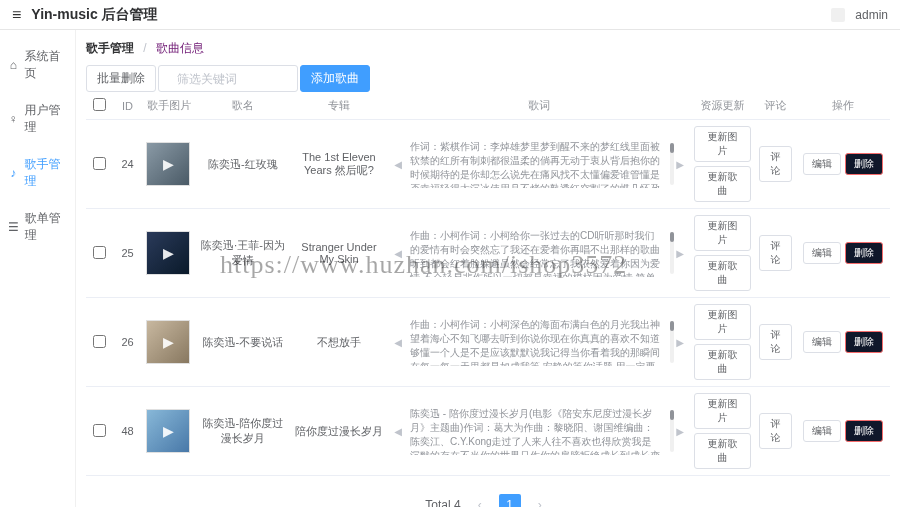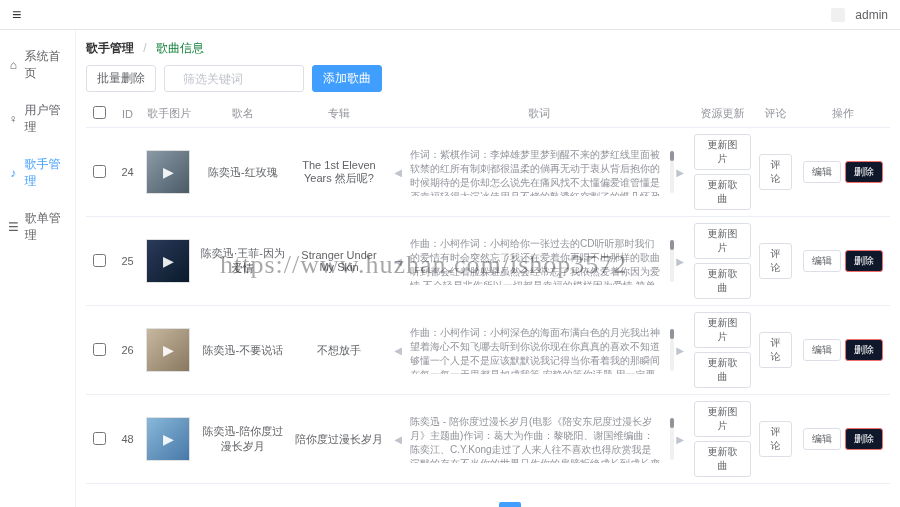--- a/index.html
+++ b/index.html
@@ -12,22 +12,22 @@
 .avatar{width:14px;height:14px;background:#f0f0f0;border-radius:2px;display:inline-block}
 .layout{display:flex;height:calc(100vh - 30px)}
 .sidebar{width:76px;background:#fff;border-right:1px solid #f0f0f0;padding-top:8px}
 .side-item{display:flex;align-items:center;gap:6px;padding:10px 8px;font-size:12px;color:#606266;cursor:pointer}
 .side-item.active{color:#409eff}
 .side-icon{width:12px;height:12px;display:inline-flex;align-items:center;justify-content:center;font-size:12px}
 .main{flex:1;padding:6px 10px;overflow:auto;background:#fff}
 .breadcrumb{font-size:12px;color:#303133;padding:4px 0 8px}
 .breadcrumb .bc-strong{font-weight:600;color:#303133}
 .breadcrumb .bc-sep{color:#c0c4cc;margin:0 6px}
-.breadcrumb .bc-light{color:#15803d}
-.toolbar{display:flex;gap:8px;margin-bottom:8px}
+.breadcrumb .bc-light{color:#701a75}
+.toolbar{display:flex;gap:2px;}
 .btn{border:1px solid #dcdfe6;background:#fff;padding:4px 10px;font-size:12px;border-radius:3px;cursor:pointer;color:#606266}
 .btn-primary{background:#409eff;border-color:#409eff;color:#fff}
 .input{border:1px solid #dcdfe6;padding:4px 18px;font-size:12px;border-radius:3px;width:140px;outline:none}
 .input::placeholder{color:#c0c4cc}
 .table{width:100%;border-collapse:collapse;font-size:11px}
 .table th,.table td{border-bottom:1px solid #ebeef5;padding:6px 4px;text-align:center;vertical-align:middle}
 .table th{color:#909399;font-weight:500;background:#fff;font-size:11px}
 .table td{color:#606266}
 .thumb{width:44px;height:44px;background:linear-gradient(135deg,#8a9,#456);position:relative;display:flex;align-items:center;justify-content:center;border:1px solid #e0e0e0}
 .thumb::after{content:"▶";color:rgba(255,255,255,.9);font-size:14px}
@@ -54,20 +54,21 @@
 .col-cmt{width:42px}
 .col-ops{width:100px}
 input[type=checkbox]{cursor:pointer}
 </style>
 </head>
 <body>
 
 <div class="header">
   <div class="header-left">
     <span class="menu-toggle">≡</span>
+    <span class="title">Yin-music 后台管理</span>
   </div>
   <div class="header-right">
     <span class="avatar"></span>
     <span>admin</span>
   </div>
 </div>
 
 <div class="layout">
   <div class="sidebar">
     <div class="side-item">

